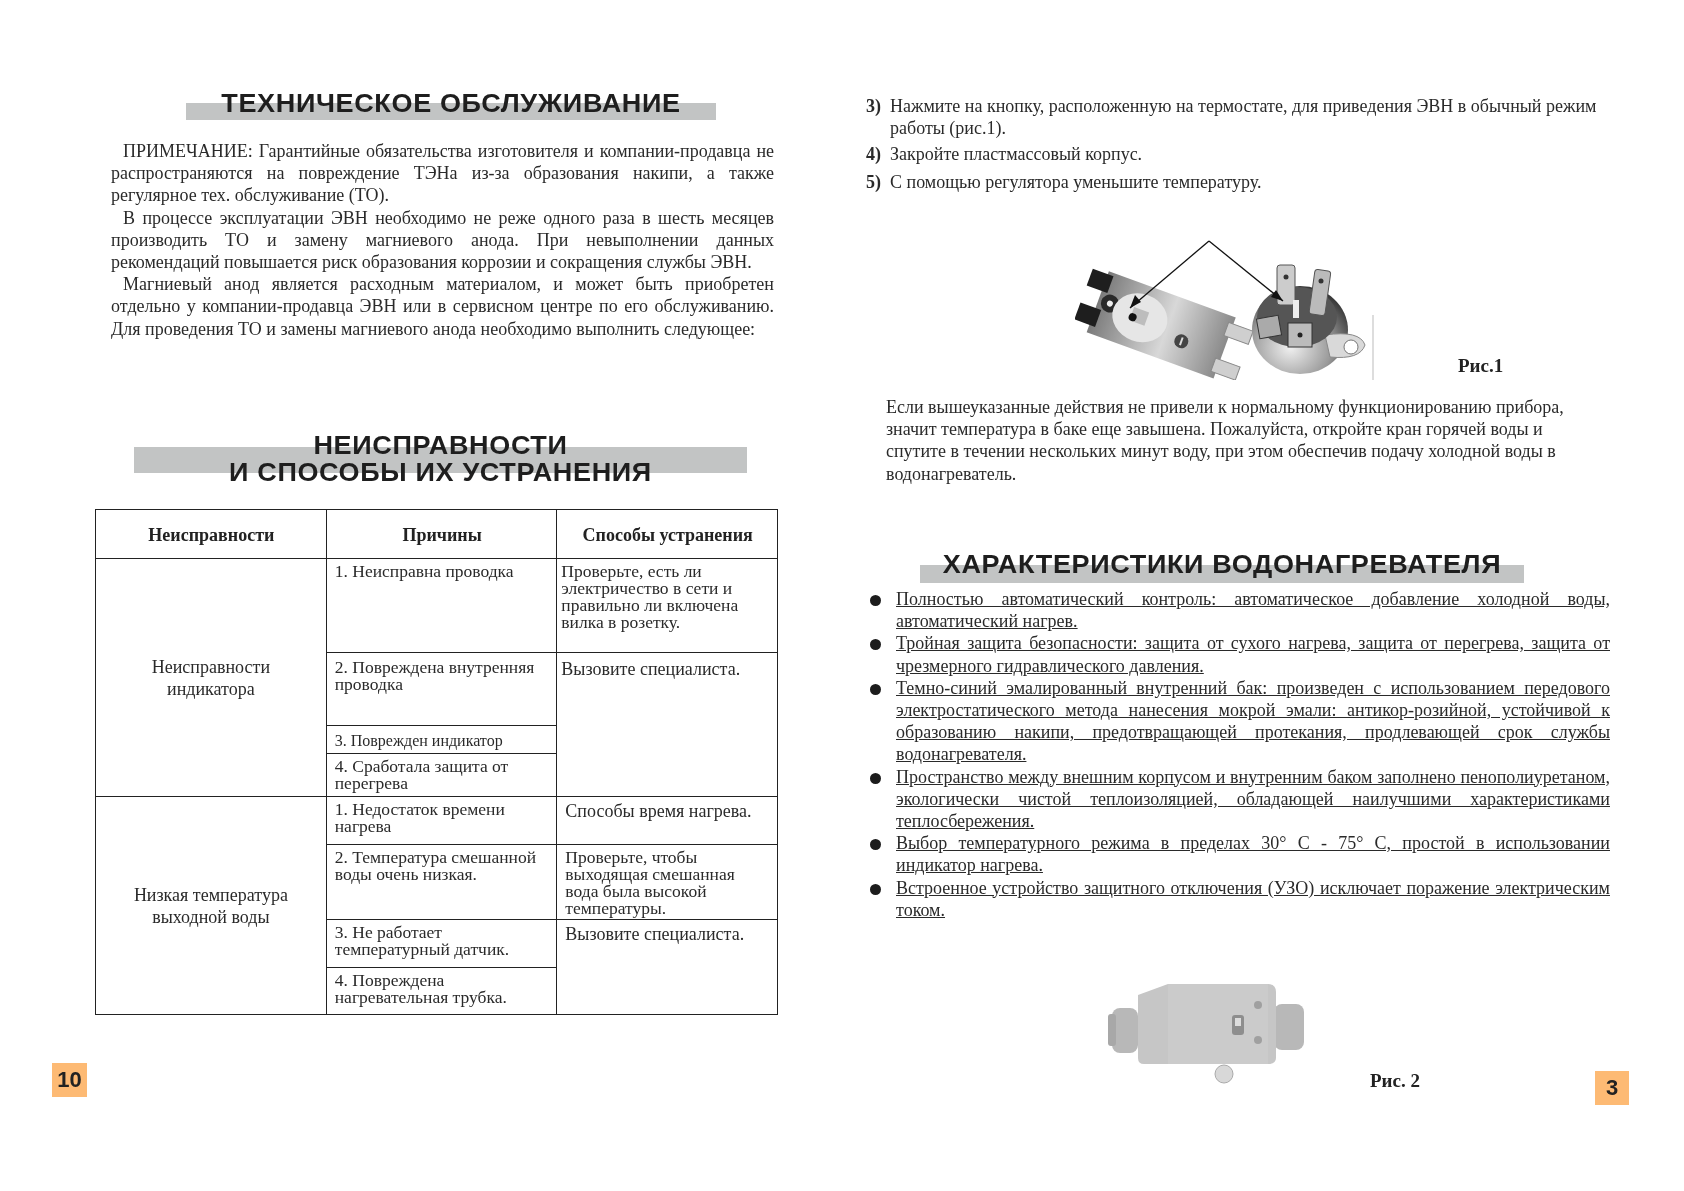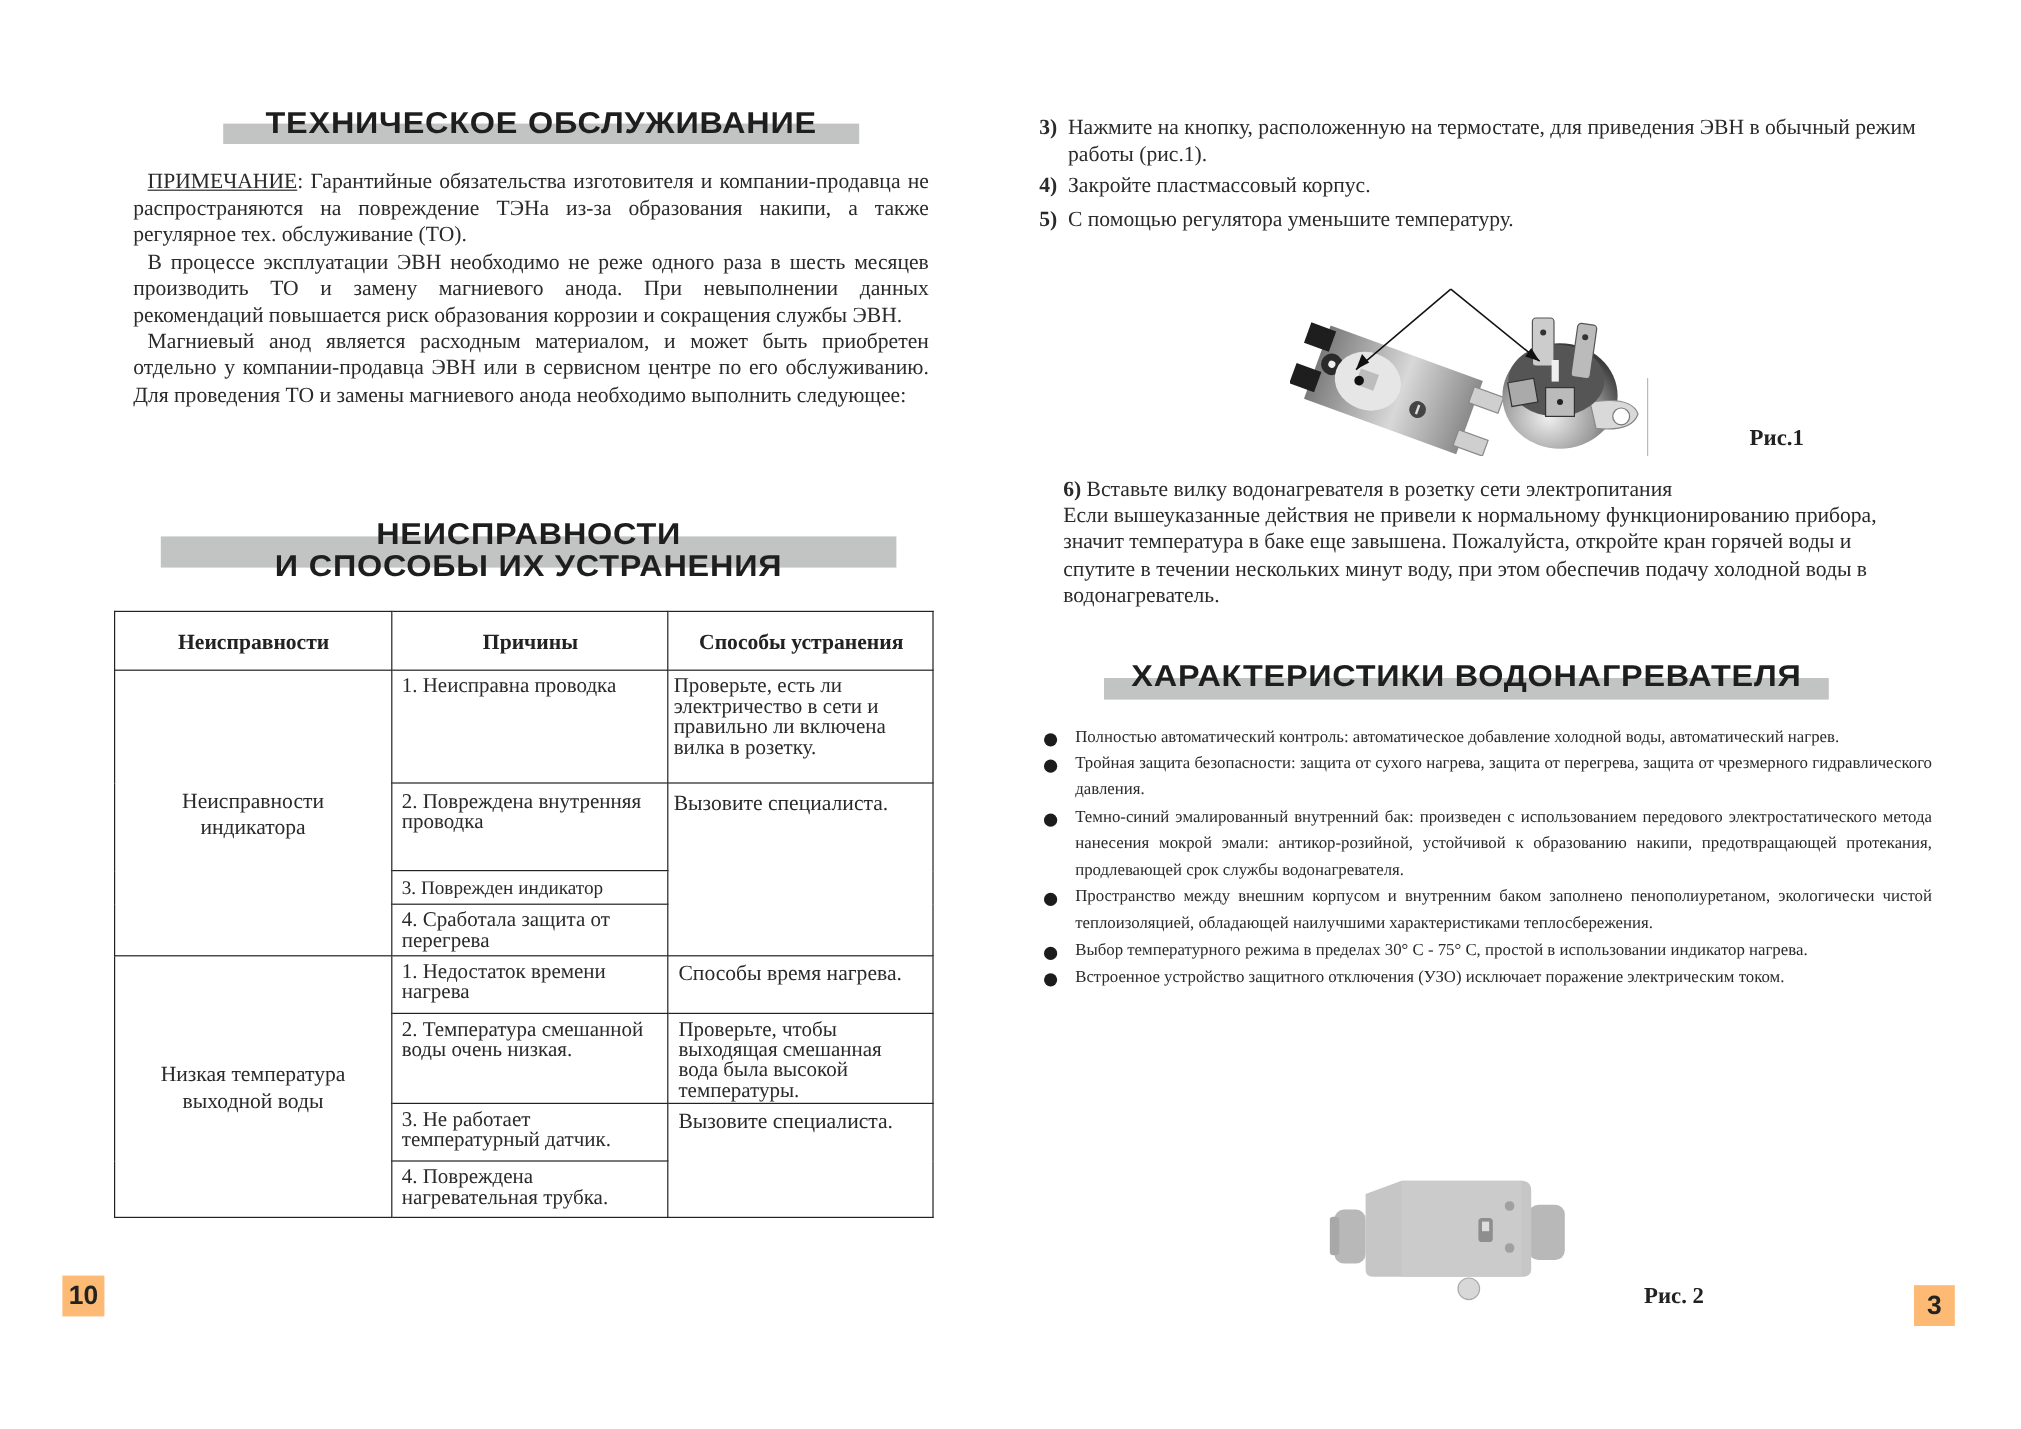--- a/index.html
+++ b/index.html
@@ -9,34 +9,34 @@
 
   
   .hbar { position:absolute; background:#c2c4c4; }
   .htitle { position:absolute; font-family:"Liberation Sans", sans-serif; font-weight:bold;
             color:#1e1e1e; font-size:25px; letter-spacing:0.6px; text-align:center; white-space:nowrap;
             transform:scaleX(1.08); transform-origin:center; }
 
   .para { position:absolute; font-size:18px; line-height:22.2px; text-align:justify; }
   .para p { margin:0; text-indent:12px; }
   .para p.noind { text-indent:0; }
-  .u { text-decoration:underline; }
+  .u { }
 
   
   table.faults { position:absolute; left:95px; top:509px; width:683px; height:502px;
                  border-collapse:collapse; font-size:17.5px; line-height:17px; }
   table.faults td, table.faults th { border:1.5px solid #222; vertical-align:top; padding:4px 7px 2px 8px; }
   table.faults th { font-weight:bold; vertical-align:middle; text-align:center; font-size:18px; color:#222; }
   table.faults td.mid { vertical-align:middle; text-align:center; line-height:22px; font-size:18px; }
 
   .steps { position:absolute; font-size:18px; line-height:22px; }
   .steps .row { display:flex; margin-bottom:6px; }
   .steps .num { font-weight:bold; width:24px; flex:none; }
 
-  .bullets { position:absolute; left:870px; top:604px; width:740px; font-size:14px; line-height:22.2px; }
+  .bullets { position:absolute; left:870px; top:588px; width:740px; font-size:18px; line-height:22.2px;text-decoration:underline; }
   .bullets .item { position:relative; padding-left:26px; text-align:justify; }
   .bullets .dot { position:absolute; left:0; top:7px; width:11px; height:11px; border-radius:50%; background:#1c1c1c; }
 
   .caption { position:absolute; font-weight:bold; font-size:19px; color:#222; }
   .pagenum { position:absolute; background:#fdba74; font-family:"Liberation Sans", sans-serif;
              font-weight:bold; font-size:22px; color:#222; text-align:center; line-height:34px; }
 </style>
 </head>
 <body>
 
@@ -168,21 +168,20 @@
       <path d="M134 6 L55 73"></path>
       <path d="M134 6 L208 66"></path>
     </g>
     <polygon points="55,73 60,60 66,67" fill="#111"></polygon>
     <polygon points="208,66 196,62 201,55" fill="#111"></polygon>
     <line x1="298" y1="80" x2="298" y2="145" stroke="#bbb" stroke-width="1"></line>
   </svg>
   <div class="caption" style="left:1458px; top:355px;">Рис.1</div>
 
   <div class="para" style="left:886px; top:396px; width:720px; text-align:left;">
-    <p class="noind"><b>6)</b><span> Вставьте вилку водонагревателя в розетку сети электропитания</span></p>
     <p class="noind">Если вышеуказанные действия не привели к нормальному функционированию прибора, значит температура в баке еще завышена. Пожалуйста, откройте кран горячей воды и спутите в течении нескольких минут воду, при этом обеспечив подачу холодной воды в водонагреватель.</p>
   </div>
 
   <div class="hbar" style="left:920px; top:565px; width:604px; height:18px;"></div>
   <div class="htitle" style="left:920px; top:550px; width:604px;">ХАРАКТЕРИСТИКИ ВОДОНАГРЕВАТЕЛЯ</div>
 
   <div class="bullets">
     <div class="item"><span class="dot"></span><span>Полностью автоматический контроль: автоматическое добавление холодной воды, автоматический нагрев.</span></div>
     <div class="item"><span class="dot"></span><span>Тройная защита безопасности: защита от сухого нагрева, защита от перегрева, защита от чрезмерного гидравлического давления.</span></div>
     <div class="item"><span class="dot"></span><span>Темно-синий эмалированный внутренний бак: произведен с использованием передового электростатического метода нанесения мокрой эмали: антикор-розийной, устойчивой к образованию накипи, предотвращающей протекания, продлевающей срок службы водонагревателя.</span></div>

